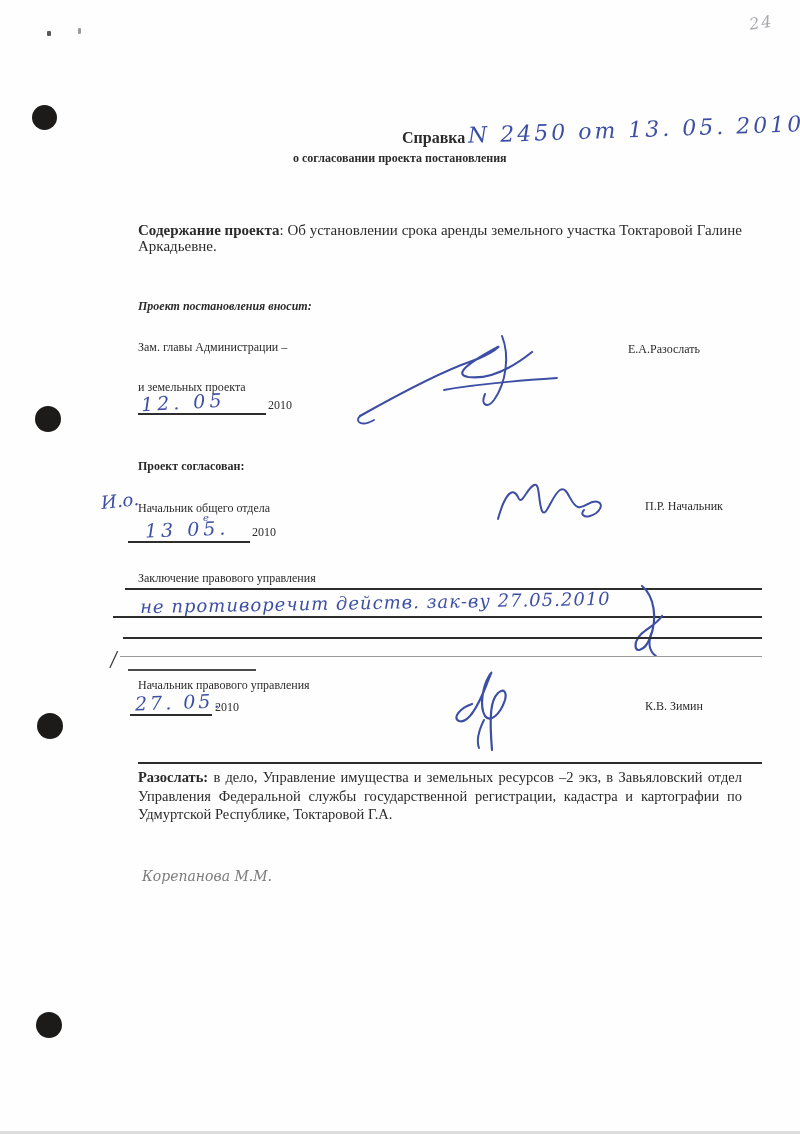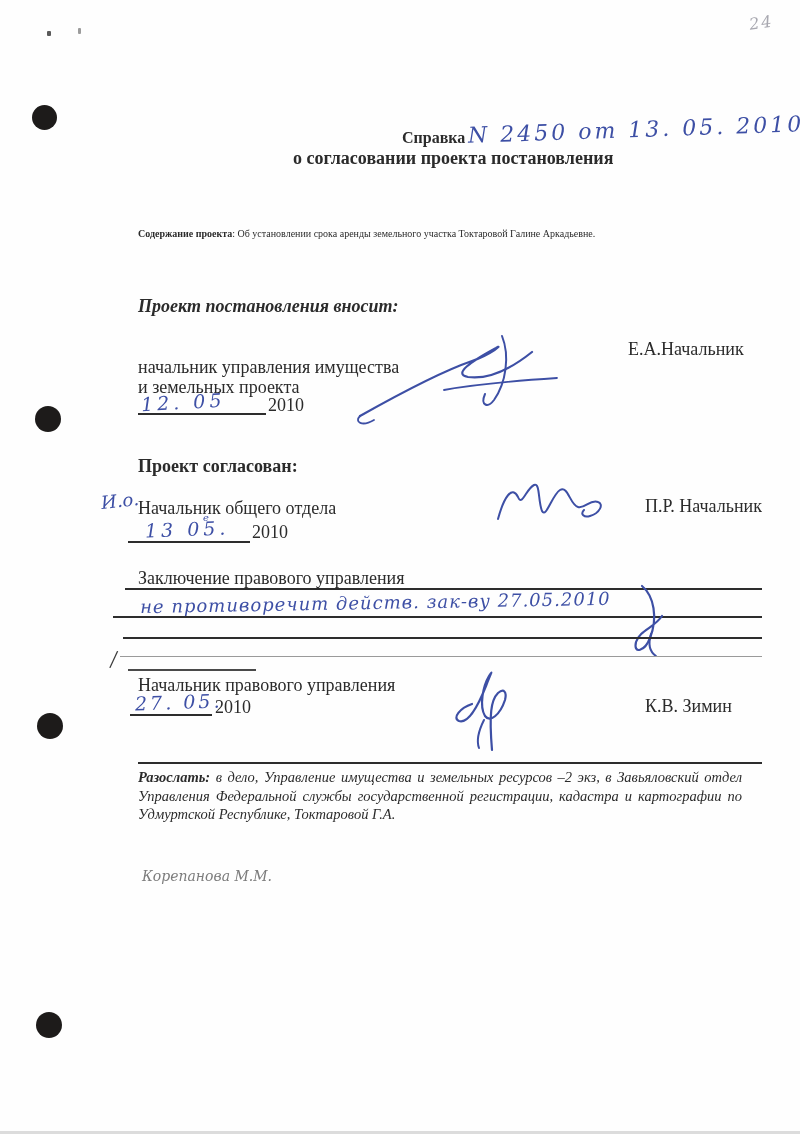--- a/index.html
+++ b/index.html
@@ -20,23 +20,23 @@
   .hole{
     position:absolute;background:#1d1b1a;border-radius:50%;
   }
   .speck{position:absolute;background:#5a5a5a;border-radius:1px;}
   .pencil{
     position:absolute;
     font-family:"DejaVu Serif", serif;font-style:italic;
     color:#a8a8b0;font-size:16px;letter-spacing:2px;
     transform:rotate(-8deg);
   }
-  .printed{position:absolute;font-size:18px;line-height:20px;white-space:nowrap;}
+  .printed{position:absolute;font-size:12px;line-height:20px;white-space:nowrap;}
   .bold{font-weight:bold;}
-  .para{position:absolute;font-size:10px;line-height:24px;text-align:justify;white-space:normal;}
+  .para{position:absolute;font-size:15px;line-height:16px;text-align:justify;white-space:normal;}
   .hand{
     position:absolute;
     font-family:"DejaVu Serif", serif;font-style:italic;
     color:#3d4fa5;white-space:nowrap;
   }
   .rule{position:absolute;background:#2d2d2d;}
   .sig{position:absolute;}
   .sig path{fill:none;stroke:#3d4fa5;stroke-linecap:round;}
 </style>
 </head>
@@ -55,32 +55,32 @@
 
   <div class="printed bold" style="left:402px;top:128px;font-size:16px;">Справка</div>
   <div class="hand" style="left:468px;top:117px;font-size:22px;letter-spacing:3px;transform:rotate(-2deg);">N 2450  от  13. 05. 2010</div>
   <div class="printed bold" style="left:293px;top:148px;">о согласовании проекта постановления</div>
 
   <div class="para" style="left:138px;top:222px;width:604px;">
     <span class="bold">Содержание проекта</span><span>: Об установлении  срока аренды земельного участка Токтаровой Галине Аркадьевне.</span>
   </div>
 
   <div class="printed bold" style="left:138px;top:296px;font-style:italic;">Проект  постановления вносит:</div>
-  <div class="printed" style="left:138px;top:357px;">начальник  управления имущества</div>
+  <div class="printed" style="left:138px;top:337px;">Зам. главы Администрации –</div>
   <div class="printed" style="left:138px;top:377px;">и земельных проекта</div>
   <div class="hand" style="left:141px;top:391px;font-size:19px;letter-spacing:4px;transform:rotate(-3deg);">12. 05</div>
   <div class="rule" style="left:138px;top:413px;width:128px;height:1.5px;"></div>
   <div class="printed" style="left:268px;top:395px;">2010</div>
   <svg class="sig" style="left:352px;top:328px;" width="215" height="98" viewBox="0 0 215 98">
     <path d="M8,88 C40,70 85,45 120,33 C140,26 152,15 144,20 C120,33 100,46 116,49 C138,52 160,40 180,24" stroke-width="2.2"></path>
     <path d="M150,8 C158,28 154,55 142,72 C136,80 128,78 133,66" stroke-width="2"></path>
     <path d="M92,62 C120,57 160,53 205,50" stroke-width="1.8"></path>
     <path d="M8,88 C2,94 10,99 22,92" stroke-width="1.8"></path>
   </svg>
-  <div class="printed" style="left:628px;top:339px;">Е.А.Начальник</div>
+  <div class="printed" style="left:628px;top:339px;">Е.А.Разослать</div>
 
   <div class="printed bold" style="left:138px;top:456px;">Проект согласован:</div>
   <div class="hand" style="left:101px;top:490px;font-size:18px;transform:rotate(-6deg);">И.о.</div>
   <div class="printed" style="left:138px;top:498px;">Начальник общего отдела</div>
   <div class="hand" style="left:203px;top:512px;font-size:10px;">е</div>
   <div class="hand" style="left:145px;top:518px;font-size:19px;letter-spacing:4px;transform:rotate(-2deg);">13 05.</div>
   <div class="rule" style="left:128px;top:541px;width:122px;height:1.5px;"></div>
   <div class="printed" style="left:252px;top:522px;">2010</div>
   <svg class="sig" style="left:492px;top:477px;" width="118" height="52" viewBox="0 0 118 52">
     <path d="M6,42 C12,20 20,8 26,20 C30,30 34,12 42,8 C48,5 46,24 50,34 C54,42 60,18 68,13 C76,8 78,28 86,30 C93,32 98,22 106,25 C112,27 108,36 98,39 C92,41 88,37 92,33" stroke-width="2"></path>
@@ -104,19 +104,19 @@
   <div class="hand" style="left:135px;top:691px;font-size:19px;letter-spacing:3px;transform:rotate(-2deg);">27. 05.</div>
   <div class="rule" style="left:130px;top:714px;width:82px;height:1.5px;"></div>
   <div class="printed" style="left:215px;top:697px;">2010</div>
   <svg class="sig" style="left:446px;top:662px;" width="80" height="92" viewBox="0 0 80 92">
     <path d="M26,42 C14,46 6,56 13,59 C22,62 32,44 40,24 C44,13 48,6 43,14 C37,24 33,44 39,54 C44,61 54,53 59,38 C61,30 58,26 52,31 C45,38 43,52 46,88" stroke-width="2.2"></path>
     <path d="M38,58 C33,68 30,78 33,86" stroke-width="2"></path>
   </svg>
   <div class="printed" style="left:645px;top:696px;">К.В. Зимин</div>
 
   <div class="rule" style="left:138px;top:762px;width:624px;height:2px;"></div>
-  <div class="para" style="left:138px;top:768px;width:604px;font-size:14.5px;line-height:18.5px;font-style:italic;">
+  <div class="para" style="left:138px;top:768px;width:604px;font-size:14.5px;line-height:18.5px;">
     <span class="bold">Разослать:</span><span> в дело,  Управление имущества и земельных ресурсов  –2 экз,  в Завьяловский отдел Управления Федеральной службы государственной регистрации, кадастра и картографии по Удмуртской Республике, Токтаровой  Г.А.</span>
   </div>
 
   <div class="printed" style="left:142px;top:866px;font-size:14px;font-style:italic;color:#7c7c7c;font-family:'DejaVu Serif',serif;">Корепанова М.М.</div>
 
 </div>
 
 </body></html>

